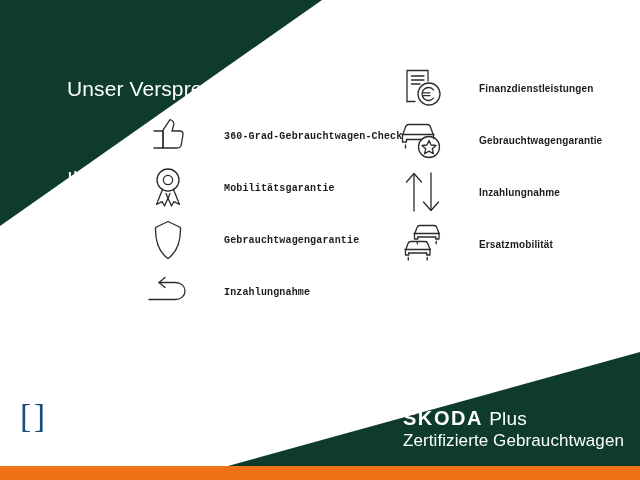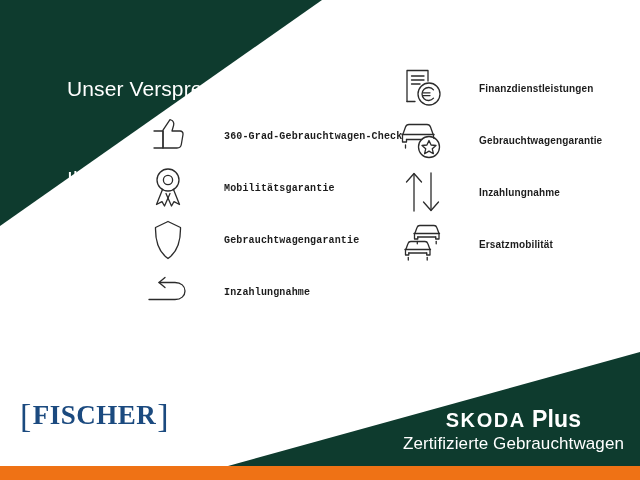--- a/index.html
+++ b/index.html
@@ -103,31 +103,31 @@
   .skoda-block {
     position: absolute;
     right: 16px;
     top: 408px;
     text-align: right;
     color: #ffffff;
   }
   .skoda-top {
     display: flex;
     align-items: baseline;
-    justify-content: center;
+    justify-content: flex-start;
     line-height: 1;
   }
   .skoda-word {
     font-size: 20px;
     font-weight: bold;
     letter-spacing: 1.6px;
   }
   .skoda-plus {
-    font-size: 23px;
-    font-weight: 700;
+    font-size: 19px;
+    font-weight: 400;
     letter-spacing: 0.2px;
     margin-left: 6px;
   }
   .skoda-sub {
     font-size: 17px;
     font-weight: 400;
     letter-spacing: 0.1px;
     margin-top: 3px;
   }
 </style>
@@ -267,21 +267,20 @@
           <path d="M28.2 35.5 L28.2 38"></path>
         </svg>
       </span>
       <span class="feature-label">Ersatzmobilität</span>
     </div>
 
   </div>
 
   <div class="dealer-logo">
     <span class="bracket bracket-l">[</span>
-    <span>FISCHER</span>
     <span class="bracket bracket-r">]</span>
   </div>
 
   <div class="skoda-block">
     <div class="skoda-top">
       <span class="skoda-word">SKODA</span>
       <span class="skoda-plus">Plus</span>
     </div>
     <div class="skoda-sub">Zertifizierte Gebrauchtwagen</div>
   </div>

